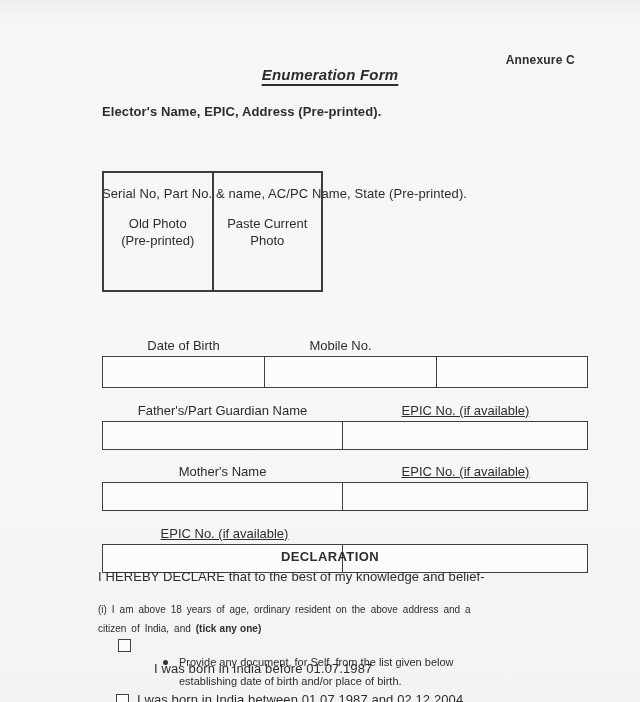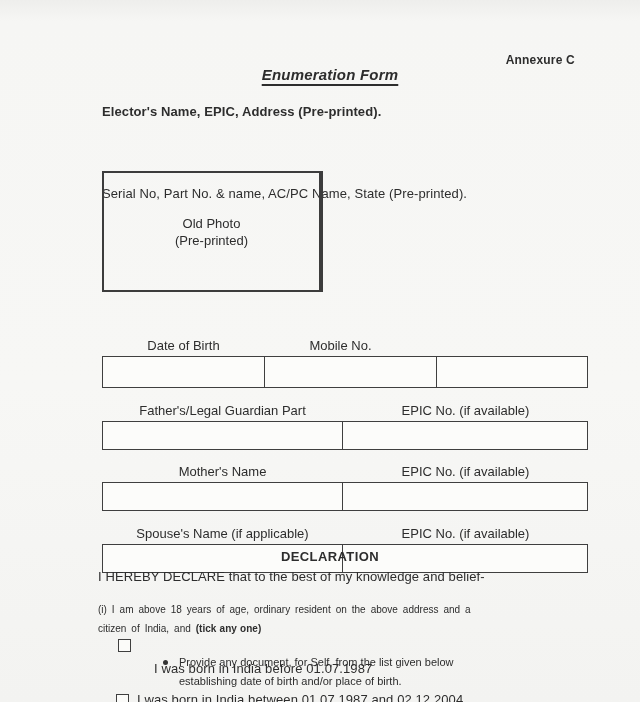--- a/index.html
+++ b/index.html
@@ -33,21 +33,21 @@
   .labels .lab{font-size:13px;text-align:center;margin-top:33px;}
   .boxes{display:flex;border:1.6px solid #3f3f3f;background:#fcfcfa;}
   .boxes .cell{border-right:1.6px solid #3f3f3f;font-size:13px;padding:2px 6px;box-sizing:border-box;}
   .boxes .cell:last-child{border-right:none;}
   .row1{top:305px;}  .row1 .boxes{height:30px;}
   .row2{top:370px;}  .row2 .boxes{height:27px;}
   .row3{top:431px;}  .row3 .boxes{height:27px;}
   .row4{top:493px;}  .row4 .boxes{height:27px;}
   .labels{margin-bottom:3px;}
   .w1a{width:163px;} .w1b{width:172px;} .w1c{width:151px;}
-  .w2a{width:241px;} .w2b{width:245px;}
+  .w2a{width:241px;} .w2b{width:245px;text-decoration:underline;}
 
   
   .decl-head{top:549px;left:20px;width:620px;text-align:center;font-size:13px;font-weight:bold;letter-spacing:.4px;}
   .decl-intro{top:569px;left:98px;font-size:13px;}
   .clause-i{top:601px;left:98px;width:468px;font-size:10px;line-height:18.5px;white-space:pre-line;word-spacing:2.2px;}
   .clause-i b{word-spacing:.5px;}
   .checkbox{width:11px;height:11px;border:1.4px solid #3f3f3f;background:#fbfbf9;display:inline-block;}
   .cb1{top:639px;left:118px;}
   .cb2{top:694px;left:116px;}
   .opt-label{font-size:13px;letter-spacing:.1px;}
@@ -63,37 +63,39 @@
 
   <div class="abs annexure">Annexure C</div>
   <div class="abs title">Enumeration Form</div>
 
   <div class="abs bodyline preprint1">Elector's Name, EPIC, Address (Pre-printed).</div>
   <div class="abs bodyline preprint2">Serial No, Part No. &amp; name, AC/PC Name, State (Pre-printed).</div>
 
   <div class="abs photo-box">
     <div class="photo-cell first">Old Photo
 (Pre-printed)</div>
+    <div class="photo-cell">Paste Current
+Photo</div>
   </div>
 
   <div class="abs field-row row1">
     <div class="labels">
       <div class="lab w1a">Date of Birth</div>
       <div class="lab w1c">Mobile No.</div>
     </div>
     <div class="boxes">
       <div class="cell w1a"></div>
       <div class="cell w1b"></div>
       <div class="cell w1c"></div>
     </div>
   </div>
 
   <div class="abs field-row row2">
     <div class="labels">
-      <div class="lab w2a">Father's/Legal Guardian Part</div>
+      <div class="lab w2a">Father's/Part Guardian Name</div>
       <div class="lab w2b">EPIC No. (if available)</div>
     </div>
     <div class="boxes">
       <div class="cell w2a"></div>
       <div class="cell w2b"></div>
     </div>
   </div>
 
   <div class="abs field-row row3">
     <div class="labels">
@@ -101,21 +103,20 @@
       <div class="lab w2b">EPIC No. (if available)</div>
     </div>
     <div class="boxes">
       <div class="cell w2a"></div>
       <div class="cell w2b"></div>
     </div>
   </div>
 
   <div class="abs field-row row4">
     <div class="labels">
-      <div class="lab w2a">Spouse's Name (if applicable)</div>
       <div class="lab w2b">EPIC No. (if available)</div>
     </div>
     <div class="boxes">
       <div class="cell w2a"></div>
       <div class="cell w2b"></div>
     </div>
   </div>
 
   <div class="abs decl-head">DECLARATION</div>
   <div class="abs bodyline decl-intro">I HEREBY DECLARE that to the best of my knowledge and belief-</div>

